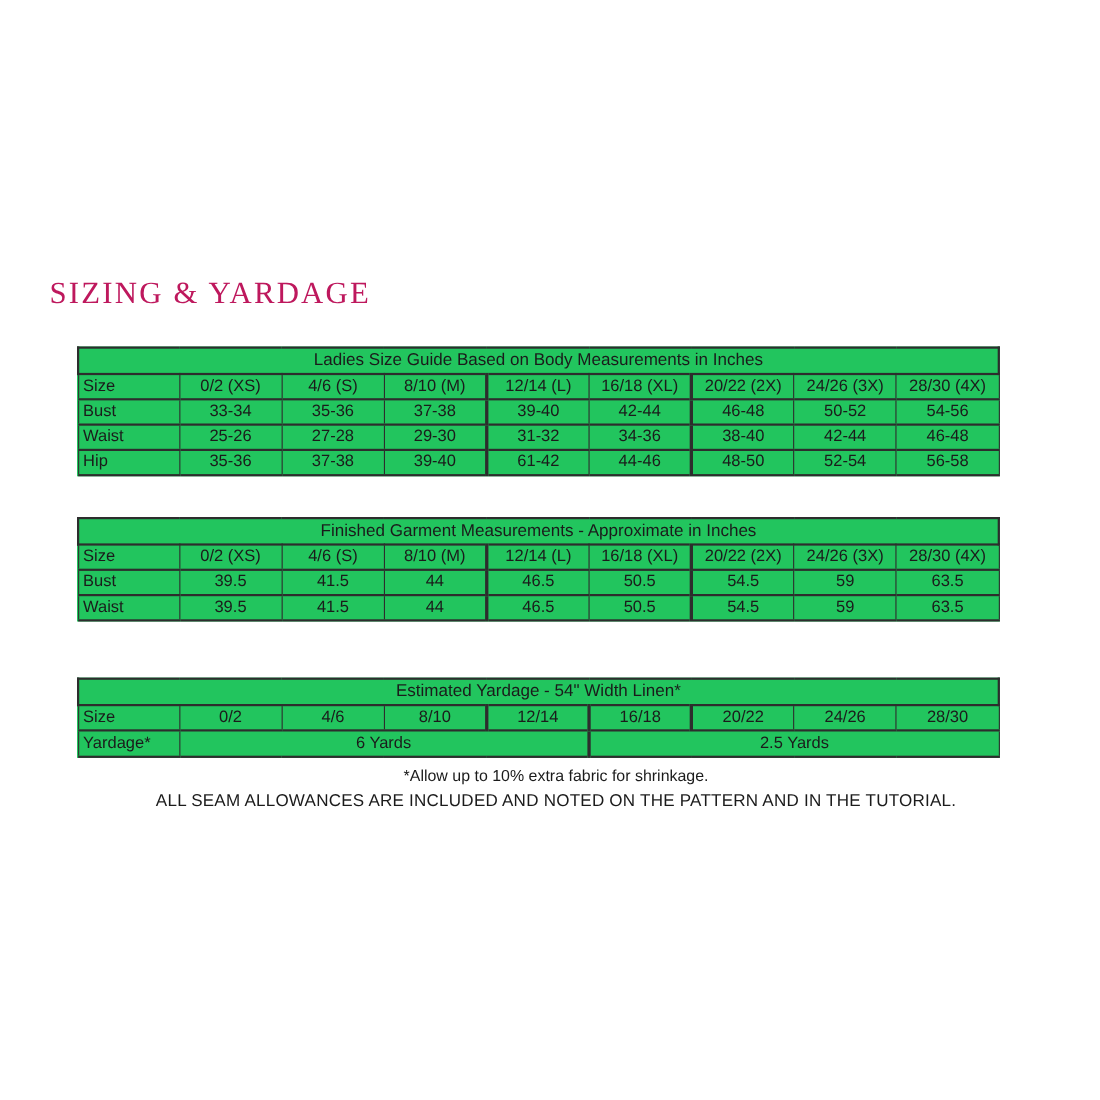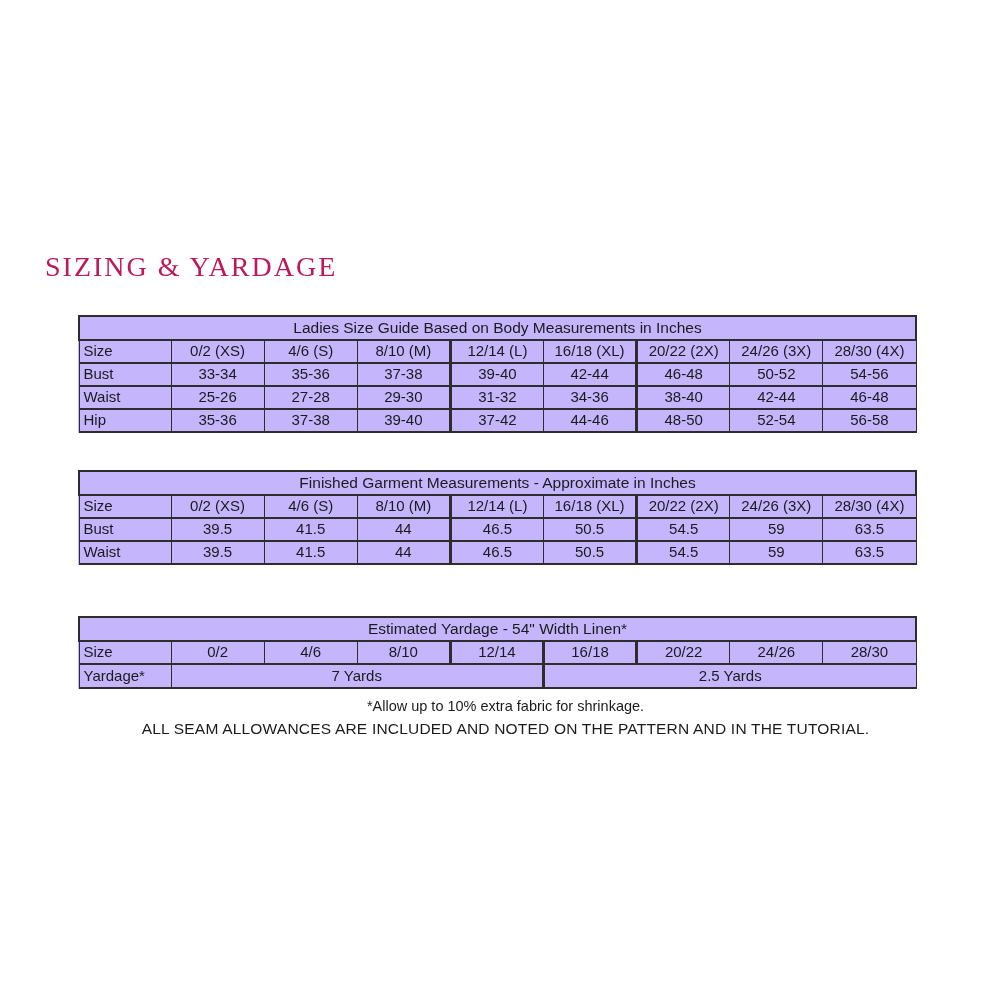--- a/index.html
+++ b/index.html
@@ -18,22 +18,22 @@
     font-size: 28px;
     letter-spacing: 2px;
     color: #be185d;
     white-space: nowrap;
   }
   table {
     border-collapse: collapse;
     table-layout: fixed;
     width: 839px;
     position: absolute;
-    left: 78px;
-    background: #c4b5fd;
+    left: 70px;
+    background: #22c55e;
   }
   .t1 { top: 315px; }
   .t2 { top: 470px; }
   .t3 { top: 616px; }
   col.label-col { width: 92px; }
   td {
     border: 1.5px solid #2d2d2d;
     border-top-width: 2px;
     border-bottom-width: 2px;
     font-size: 15px;
@@ -118,21 +118,21 @@
     <td class="tkr">34-36</td>
     <td>38-40</td>
     <td>42-44</td>
     <td>46-48</td>
   </tr>
   <tr>
     <td class="row-label">Hip</td>
     <td>35-36</td>
     <td>37-38</td>
     <td class="tkr">39-40</td>
-    <td>37-42</td>
+    <td>61-42</td>
     <td class="tkr">44-46</td>
     <td>48-50</td>
     <td>52-54</td>
     <td>56-58</td>
   </tr>
 </tbody>
   </table>
 
 <table class="t2">
   <colgroup>
@@ -208,20 +208,20 @@
     <td>4/6</td>
     <td class="tkr">8/10</td>
     <td class="tkr">12/14</td>
     <td class="tkr">16/18</td>
     <td>20/22</td>
     <td>24/26</td>
     <td>28/30</td>
   </tr>
   <tr class="yardage-row">
     <td class="row-label">Yardage*</td>
-    <td colspan="4" class="tkr">7 Yards</td>
+    <td colspan="4" class="tkr">6 Yards</td>
     <td colspan="4">2.5 Yards</td>
   </tr>
 </tbody>
   </table>
 
 <div class="note note-shrinkage">*Allow up to 10% extra fabric for shrinkage.</div>
 <div class="note note-seam">ALL SEAM ALLOWANCES ARE INCLUDED AND NOTED ON THE PATTERN AND IN THE TUTORIAL.</div>
 
 </body></html>

